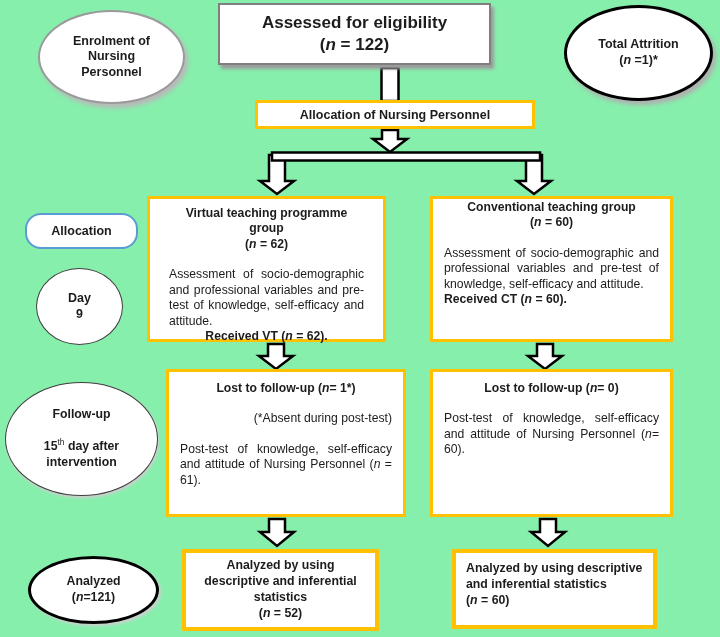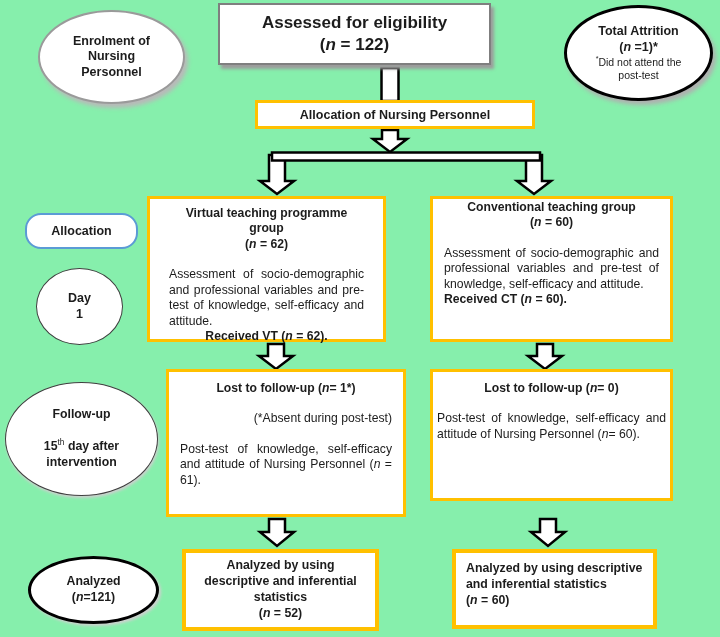--- a/index.html
+++ b/index.html
@@ -41,22 +41,22 @@
   .rcv-left{text-align:left;}
   #alloc-label{left:25px;top:213px;width:113px;height:36px;border:2.5px solid #5B9BD5;
     border-radius:16px;font-size:12.5px;}
   #day-label{left:36px;top:268px;width:87px;height:77px;border:1.5px solid #3f3f3f;
     font-size:12.5px;line-height:1.25;}
   #followup-label{left:5px;top:382px;width:153px;height:114px;border:1.5px solid #3f3f3f;
     box-shadow:1px 2px 3px #cfcfcf;font-size:12.3px;line-height:1.3;}
   #followup-label .l2{margin-top:14px;}
   #lost-vt{left:166px;top:369px;width:240px;height:148px;border:3px solid var(--orange);
     padding:9px 11px;font-size:12.2px;line-height:1.27;}
-  #lost-ct{left:430px;top:369px;width:243px;height:132px;border:3px solid var(--orange);
-    padding:9px 4px;font-size:12.2px;line-height:1.27;}
+  #lost-ct{left:430px;top:369px;width:243px;height:148px;border:3px solid var(--orange);
+    padding:9px 11px;font-size:12.2px;line-height:1.27;}
   .lost-title{text-align:center;}
   .lost-para{text-align:justify;margin-top:15px;}
   #analyzed-label{left:28px;top:556px;width:131px;height:68px;border:3.5px solid #000;
     box-shadow:2px 2px 3px #d0d0d0;font-size:12.3px;line-height:1.3;}
   #analyzed-vt{left:182px;top:549px;width:197px;height:82px;border:4px solid var(--orange);
     font-size:12.3px;line-height:1.3;padding:4px 8px;}
   #analyzed-ct{left:452px;top:549px;width:205px;height:80px;border:4px solid var(--orange);
     font-size:12.3px;line-height:1.3;padding:8px 10px;display:flex;flex-direction:column;
     align-items:flex-start;justify-content:flex-start;text-align:left;}
 </style>
@@ -82,21 +82,21 @@
 Nursing
 Personnel</span></div>
   </div>
 
   <div class="node flex-c" id="alloc-label">
     <div><span class="s-b">Allocation</span></div>
   </div>
 
   <div class="node ellipse flex-c" id="day-label">
     <div class="pre"><span class="s-b">Day
-1</span></div>
+9</span></div>
   </div>
 
   <div class="node ellipse flex-c" id="followup-label">
     <div><span class="s-b">Follow-up</span></div>
     <div class="l2 pre"><span class="s-b">15</span><span class="s-bsup">th</span><span class="s-b"> day after
 intervention</span></div>
   </div>
 
   <div class="node ellipse flex-c" id="analyzed-label">
     <div><span class="s-b">Analyzed</span></div>
@@ -104,22 +104,20 @@
   </div>
 
   <div class="node flex-c" id="assessed">
     <div><span class="s-b">Assessed for eligibility</span></div>
     <div><span class="s-b">(</span><span class="s-bi">n</span><span class="s-b"> = 122)</span></div>
   </div>
 
   <div class="node ellipse flex-c" id="attrition">
     <div><span class="s-b">Total Attrition</span></div>
     <div><span class="s-b">(</span><span class="s-bi">n</span><span class="s-b"> =1)*</span></div>
-    <div class="small pre"><span class="s-sup">*</span><span>Did not attend the
-post-test</span></div>
   </div>
 
   <div class="node flex-c" id="alloc-banner">
     <div><span class="s-b">Allocation of Nursing Personnel</span></div>
   </div>
 
   <div class="node" id="vt-group">
     <div class="grp-title"><span class="s-b">Virtual teaching programme group</span></div>
     <div class="grp-title"><span class="s-b">(</span><span class="s-bi">n</span><span class="s-b"> = 62)</span></div>
     <div class="body-just"><span>Assessment of socio-demographic and professional variables and pre-test of knowledge, self-efficacy and attitude.</span></div>

